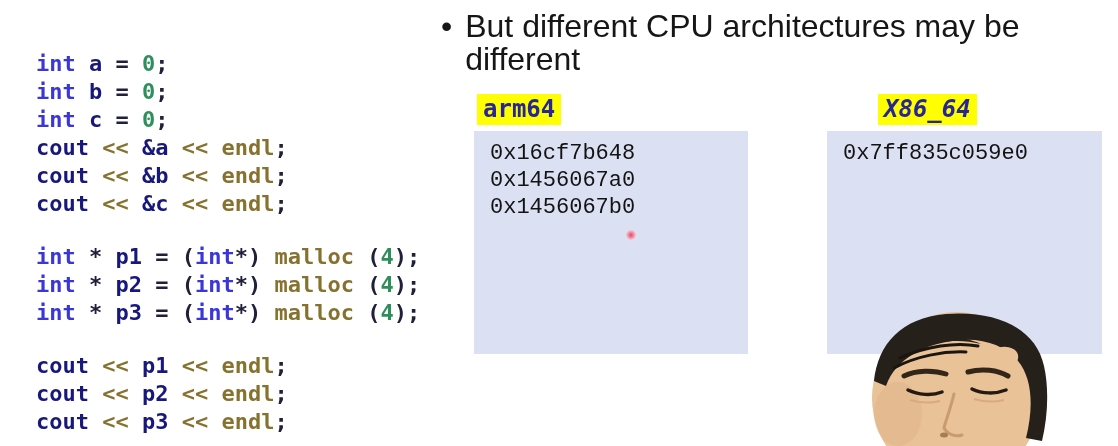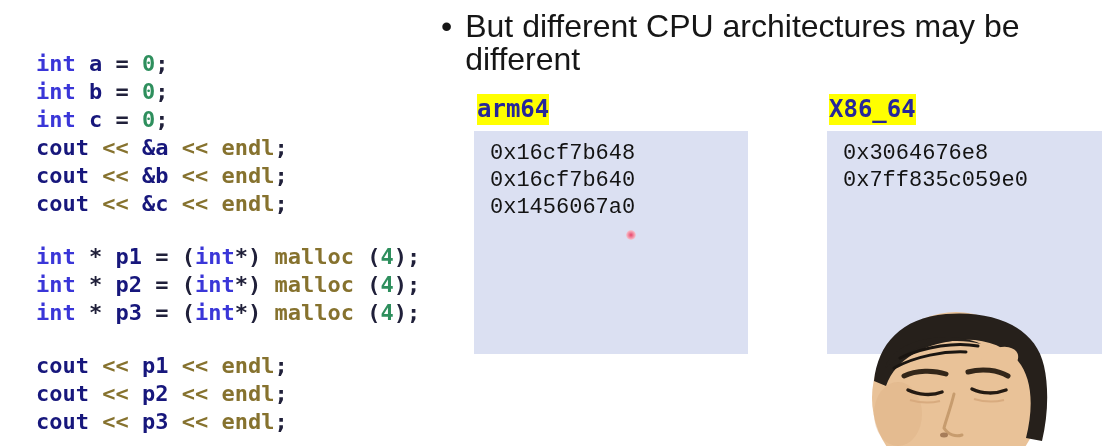--- a/index.html
+++ b/index.html
@@ -23,27 +23,27 @@
   .tok-w{color:inherit;}
   
   .title{
     position:absolute;left:441px;top:10px;width:600px;
     display:flex;gap:13px;color:var(--title-text);
     font-size:32px;line-height:33px;
   }
   .bullet{flex:0 0 auto;}
   
   .mem-header{
-    position:absolute;top:94px;padding:0 0;
+    position:absolute;top:94px;padding:0 6px;
     background:var(--hl);color:var(--hdr-text);
     font-family:"DejaVu Sans Mono",monospace;font-weight:bold;
     font-size:24px;line-height:31px;
   }
   #hdr-0{left:477px;}
-  #hdr-1{left:829px;}
+  #hdr-1{left:878px;font-style:italic;}
   .addr-box{
     position:absolute;top:131px;height:223px;box-sizing:border-box;
     background:var(--box-bg);padding:9px 0 0 16px;
     font-family:"Liberation Mono",monospace;
     font-size:22px;line-height:27px;color:var(--addr-text);
   }
   #addr-box-0{left:474px;width:274px;}
   #addr-box-1{left:827px;width:275px;}
   .addr-line{white-space:pre;}
   
@@ -66,27 +66,26 @@
   <pre class="code" id="code-block"><div class="code-line"><span class="tok-k">int</span><span class="tok-w"> </span><span class="tok-n">a</span><span class="tok-w"> </span><span class="tok-d">=</span><span class="tok-w"> </span><span class="tok-g">0</span><span class="tok-d">;</span></div><div class="code-line"><span class="tok-k">int</span><span class="tok-w"> </span><span class="tok-n">b</span><span class="tok-w"> </span><span class="tok-d">=</span><span class="tok-w"> </span><span class="tok-g">0</span><span class="tok-d">;</span></div><div class="code-line"><span class="tok-k">int</span><span class="tok-w"> </span><span class="tok-n">c</span><span class="tok-w"> </span><span class="tok-d">=</span><span class="tok-w"> </span><span class="tok-g">0</span><span class="tok-d">;</span></div><div class="code-line"><span class="tok-n">cout</span><span class="tok-w"> </span><span class="tok-o">&lt;&lt;</span><span class="tok-w"> </span><span class="tok-n">&amp;a</span><span class="tok-w"> </span><span class="tok-o">&lt;&lt;</span><span class="tok-w"> </span><span class="tok-o">endl</span><span class="tok-d">;</span></div><div class="code-line"><span class="tok-n">cout</span><span class="tok-w"> </span><span class="tok-o">&lt;&lt;</span><span class="tok-w"> </span><span class="tok-n">&amp;b</span><span class="tok-w"> </span><span class="tok-o">&lt;&lt;</span><span class="tok-w"> </span><span class="tok-o">endl</span><span class="tok-d">;</span></div><div class="code-line"><span class="tok-n">cout</span><span class="tok-w"> </span><span class="tok-o">&lt;&lt;</span><span class="tok-w"> </span><span class="tok-n">&amp;c</span><span class="tok-w"> </span><span class="tok-o">&lt;&lt;</span><span class="tok-w"> </span><span class="tok-o">endl</span><span class="tok-d">;</span></div><div class="code-line blank"></div><div class="code-line"><span class="tok-k">int</span><span class="tok-w"> </span><span class="tok-d">*</span><span class="tok-w"> </span><span class="tok-n">p1</span><span class="tok-w"> </span><span class="tok-d">=</span><span class="tok-w"> </span><span class="tok-d">(</span><span class="tok-k">int</span><span class="tok-d">*)</span><span class="tok-w"> </span><span class="tok-o">malloc</span><span class="tok-w"> </span><span class="tok-d">(</span><span class="tok-g">4</span><span class="tok-d">)</span><span class="tok-d">;</span></div><div class="code-line"><span class="tok-k">int</span><span class="tok-w"> </span><span class="tok-d">*</span><span class="tok-w"> </span><span class="tok-n">p2</span><span class="tok-w"> </span><span class="tok-d">=</span><span class="tok-w"> </span><span class="tok-d">(</span><span class="tok-k">int</span><span class="tok-d">*)</span><span class="tok-w"> </span><span class="tok-o">malloc</span><span class="tok-w"> </span><span class="tok-d">(</span><span class="tok-g">4</span><span class="tok-d">)</span><span class="tok-d">;</span></div><div class="code-line"><span class="tok-k">int</span><span class="tok-w"> </span><span class="tok-d">*</span><span class="tok-w"> </span><span class="tok-n">p3</span><span class="tok-w"> </span><span class="tok-d">=</span><span class="tok-w"> </span><span class="tok-d">(</span><span class="tok-k">int</span><span class="tok-d">*)</span><span class="tok-w"> </span><span class="tok-o">malloc</span><span class="tok-w"> </span><span class="tok-d">(</span><span class="tok-g">4</span><span class="tok-d">)</span><span class="tok-d">;</span></div><div class="code-line blank"></div><div class="code-line"><span class="tok-n">cout</span><span class="tok-w"> </span><span class="tok-o">&lt;&lt;</span><span class="tok-w"> </span><span class="tok-n">p1</span><span class="tok-w"> </span><span class="tok-o">&lt;&lt;</span><span class="tok-w"> </span><span class="tok-o">endl</span><span class="tok-d">;</span></div><div class="code-line"><span class="tok-n">cout</span><span class="tok-w"> </span><span class="tok-o">&lt;&lt;</span><span class="tok-w"> </span><span class="tok-n">p2</span><span class="tok-w"> </span><span class="tok-o">&lt;&lt;</span><span class="tok-w"> </span><span class="tok-o">endl</span><span class="tok-d">;</span></div><div class="code-line"><span class="tok-n">cout</span><span class="tok-w"> </span><span class="tok-o">&lt;&lt;</span><span class="tok-w"> </span><span class="tok-n">p3</span><span class="tok-w"> </span><span class="tok-o">&lt;&lt;</span><span class="tok-w"> </span><span class="tok-o">endl</span><span class="tok-d">;</span></div></pre>
 
   <div class="title">
     <span class="bullet">•</span>
     <span class="title-text">But different CPU architectures may be different</span>
   </div>
 
   <div class="mem-header" id="hdr-0">arm64</div>
   <div class="addr-box" id="addr-box-0">
       <div class="addr-line">0x16cf7b648</div>
-      <div class="addr-line">0x16cf7b640</div>
       <div class="addr-line">0x1456067a0</div>
+      <div class="addr-line">0x1456067b0</div>
     </div>
 
   <div class="mem-header" id="hdr-1">X86_64</div>
   <div class="addr-box" id="addr-box-1">
-      <div class="addr-line">0x3064676e8</div>
       <div class="addr-line">0x7ff835c059e0</div>
     </div>
 
   <div class="pointer-dot"></div>
 
   <div class="webcam">
     <svg width="200" height="140" viewBox="0 0 200 140" xmlns="http://www.w3.org/2000/svg">
 
       <ellipse cx="100" cy="92" rx="84" ry="86" fill="#e9c298"></ellipse>
       <ellipse cx="42" cy="108" rx="24" ry="32" fill="#dfb488" opacity="0.5"></ellipse>

